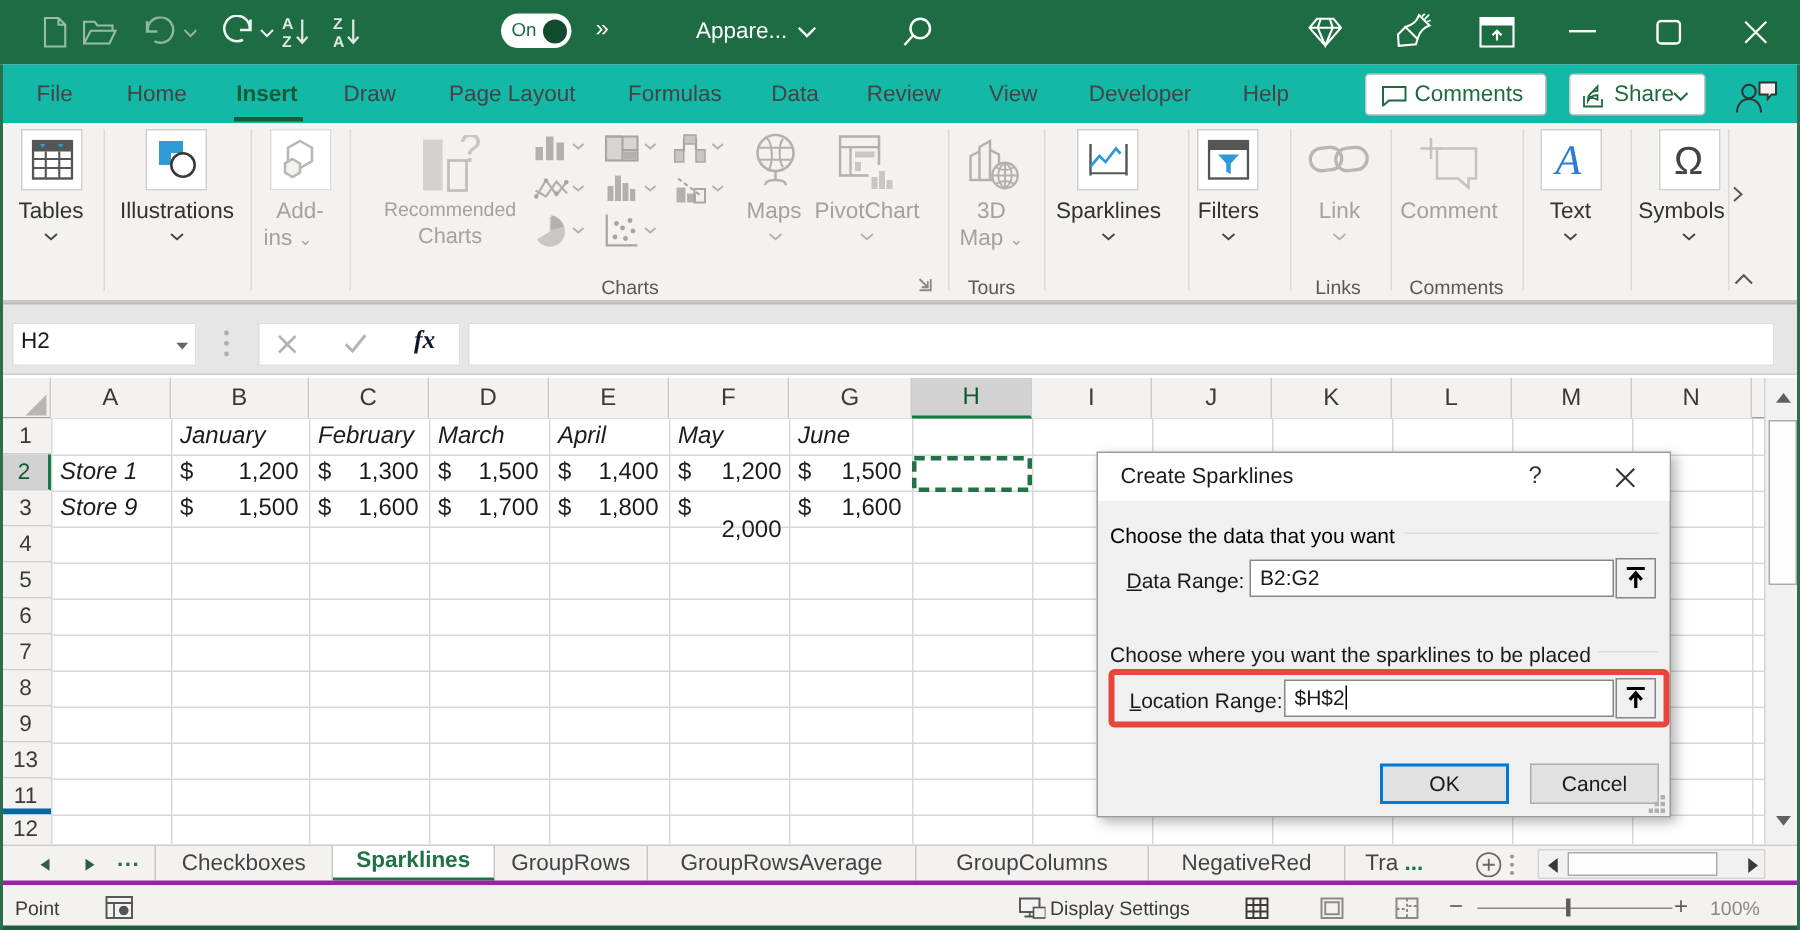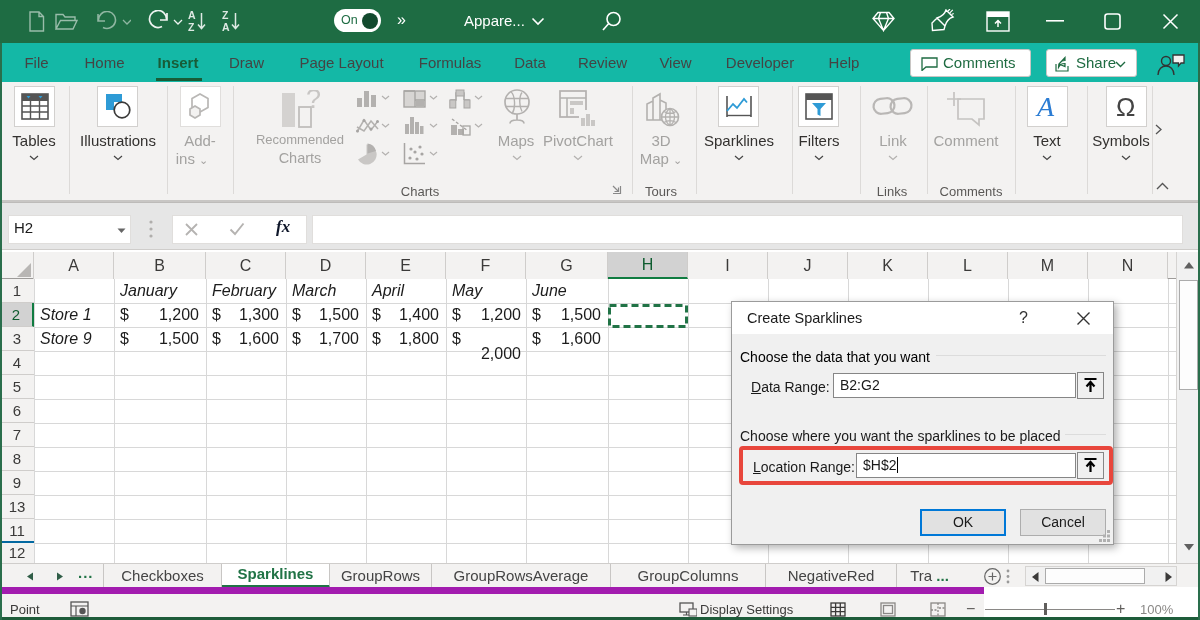--- a/index.html
+++ b/index.html
@@ -27,21 +27,21 @@
   
   #gridwrap { left:0; top:250px; width:1176px; height:313px; background:#fff; }
   .colhdr { position:absolute; top:2px; height:27px; line-height:27px; text-align:center; font-size:16px; color:#3b3a39; background:#f3f2f1; }
   .rowhdr { position:absolute; left:0; width:34px; text-align:center; font-size:15px; color:#3b3a39; background:#f3f2f1; }
   .cell { position:absolute; font-size:16px; color:#1c1c1c; white-space:nowrap; }
   .it { font-style:italic; }
   
   #tabbar { left:0; top:563px; width:1200px; height:24px; background:#f3f2f1; border-top:1px solid #cfcdcb; }
   .stab { position:absolute; top:0; height:24px; line-height:23px; font-size:15px; color:#444; text-align:center; border-right:1px solid #c8c6c4; }
   
-  #statusbar { left:0; top:587px; width:984px; height:31px; background:#f3f2f1; border-top:7px solid #a21caf; font-size:13px; color:#3b3a39; }
+  #statusbar { left:0; top:587px; width:1200px; height:31px; background:#f3f2f1; border-top:3px solid #a21caf; font-size:13px; color:#3b3a39; }
   
   #dlg { left:731px; top:301px; width:383px; height:244px; background:#f0f0f0; border:1px solid #9b9b9b; box-shadow:3px 3px 8px rgba(0,0,0,0.3); }
   #dlgtitle { position:absolute; left:0; top:0; width:100%; height:32px; background:#fff; }
   .din { position:absolute; height:25px; background:#fff; border:1px solid #868686; font-size:14px; color:#1a1a1a; line-height:23px; padding-left:6px; }
   .refbtn { position:absolute; width:27px; height:27px; background:#f0f0f0; border:1px solid #868686; }
   .dbtn { position:absolute; width:86px; height:27px; background:#e1e1e1; border:1px solid #adadad; text-align:center; line-height:25px; font-size:14px; color:#1a1a1a; }
 </style>
 </head>
 <body>
 
@@ -436,21 +436,21 @@
  <div class="rowhdr" style="top:29px;height:24px;line-height:24px;border-bottom:1px solid #cfcdcb;">1</div>
  <div class="rowhdr" style="top:53px;height:24px;line-height:24px;border-bottom:1px solid #cfcdcb;background:#d2d2d2;color:#0e5c2f;border-right:2px solid #107c41;width:34px;">2</div>
  <div class="rowhdr" style="top:77px;height:24px;line-height:24px;border-bottom:1px solid #cfcdcb;">3</div>
  <div class="rowhdr" style="top:101px;height:24px;line-height:24px;border-bottom:1px solid #cfcdcb;">4</div>
  <div class="rowhdr" style="top:125px;height:24px;line-height:24px;border-bottom:1px solid #cfcdcb;">5</div>
  <div class="rowhdr" style="top:149px;height:24px;line-height:24px;border-bottom:1px solid #cfcdcb;">6</div>
  <div class="rowhdr" style="top:173px;height:24px;line-height:24px;border-bottom:1px solid #cfcdcb;">7</div>
  <div class="rowhdr" style="top:197px;height:24px;line-height:24px;border-bottom:1px solid #cfcdcb;">8</div>
  <div class="rowhdr" style="top:221px;height:24px;line-height:24px;border-bottom:1px solid #cfcdcb;">9</div>
  <div class="rowhdr" style="top:245px;height:24px;line-height:24px;border-bottom:1px solid #cfcdcb;">13</div>
- <div class="rowhdr" style="top:269px;height:24px;line-height:24px;border-bottom:2px solid #0369a1;">11</div>
+ <div class="rowhdr" style="top:269px;height:24px;line-height:24px;border-bottom:4px solid #0369a1;">11</div>
  <div class="rowhdr" style="top:293px;height:20px;line-height:20px;">12</div>
 
  <svg class="abs" style="left:34px;top:29px" width="1142" height="284" viewBox="0 0 1142 284">
   <g stroke="#d8d8d8" stroke-width="1">
    <path d="M0.5 0 V284 M80.5 0 V284 M172.5 0 V284 M252.5 0 V284 M332.5 0 V284 M412.5 0 V284 M492.5 0 V284 M574.5 0 V284 M654.5 0 V284 M734.5 0 V284 M814.5 0 V284 M894.5 0 V284 M974.5 0 V284 M1054.5 0 V284 M1134.5 0 V284"></path>
    <path d="M0 24.5 H1142 M0 48.5 H1142 M0 72.5 H1142 M0 96.5 H1142 M0 120.5 H1142 M0 144.5 H1142 M0 168.5 H1142 M0 192.5 H1142 M0 216.5 H1142 M0 240.5 H1142 M0 264.5 H1142"></path>
   </g>
 
   <rect x="575.5" y="26.5" width="77" height="21" fill="#fff" stroke="#217346" stroke-width="3" stroke-dasharray="7 4"></rect>
  </svg>

